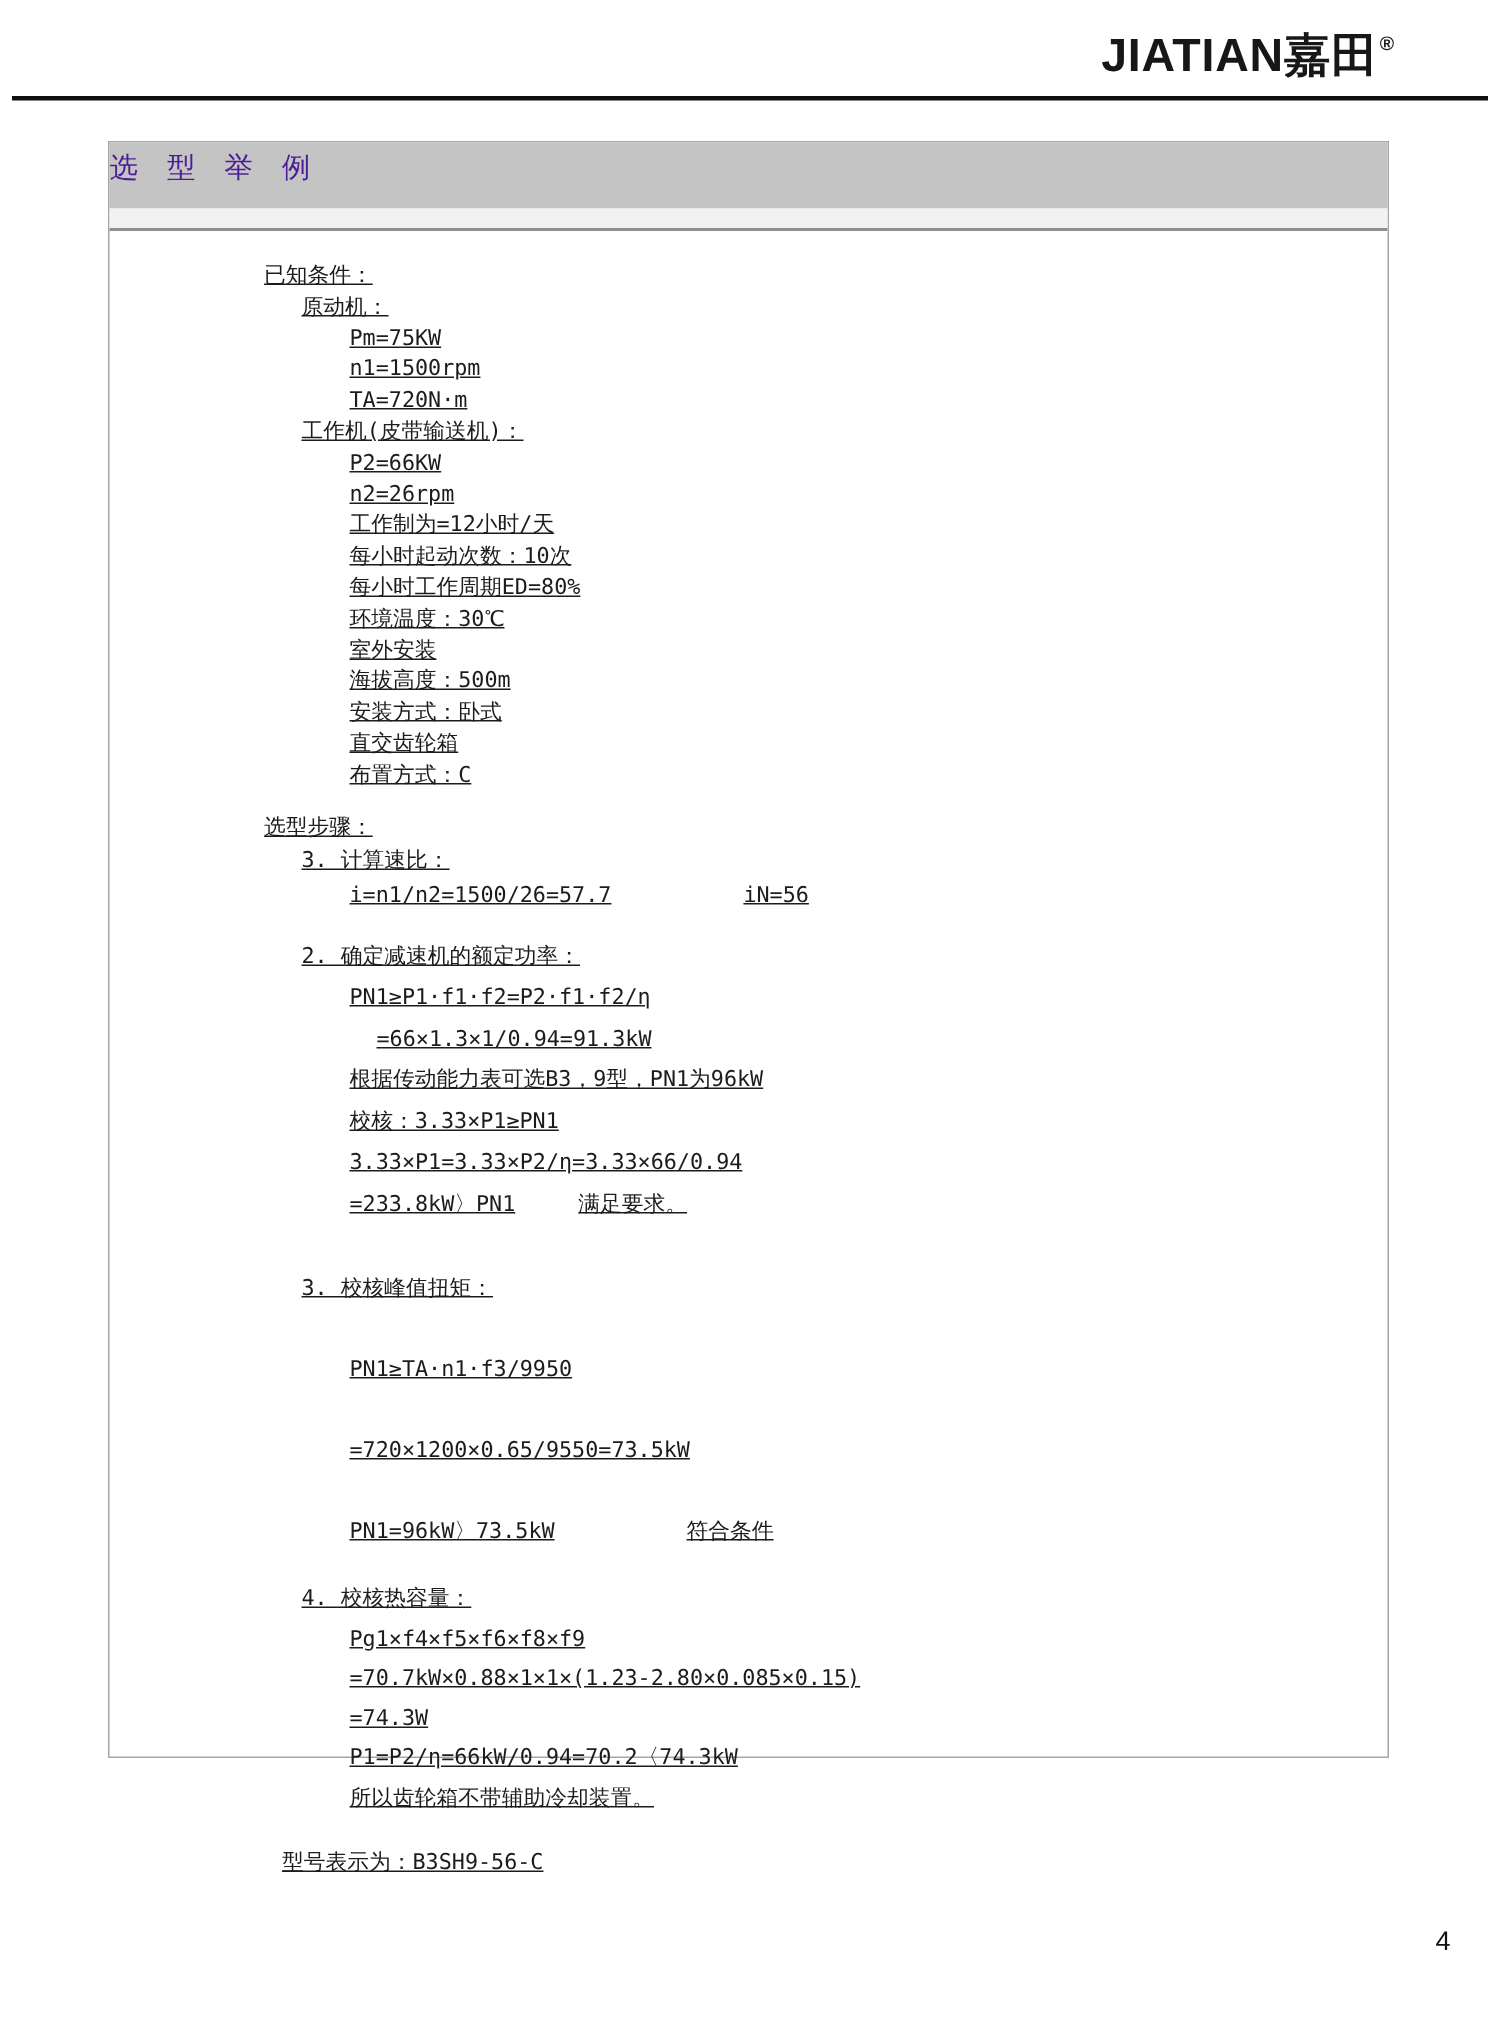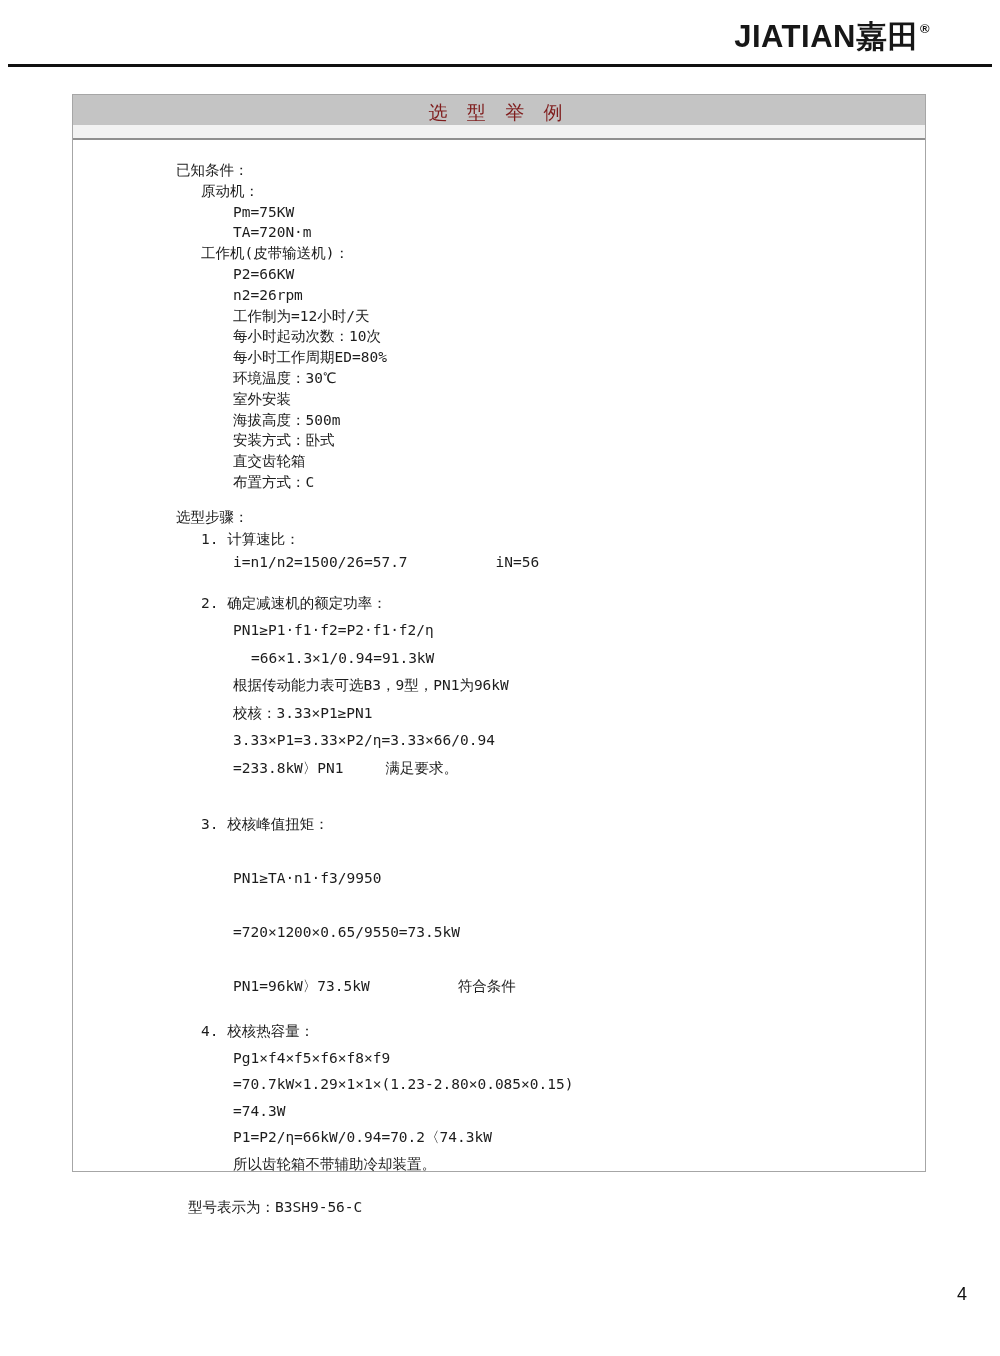--- a/index.html
+++ b/index.html
@@ -24,32 +24,31 @@
     position:absolute; top:64px; left:8px; right:8px;
     height:3px; background:#101010;
   }
   .panel {
     position:absolute; left:72px; top:94px;
     width:854px; height:1078px;
     border:1px solid #a6a6a6;
     background:#ffffff;
   }
   .panel-title {
-    height:30px; line-height:36px;
+    height:44px; line-height:36px;
     background:#c4c4c4;
-    text-align:center;
     font-family:"Liberation Sans",sans-serif;
     font-size:19px; letter-spacing:7px;
-    color:#7f1d1d;
+    color:#4c1d95;
   }
   .panel-strip {
     height:15px; background:#f2f2f2;
     border-bottom:2px solid #8f8f8f;
   }
-  .panel-body { padding-top:20px; font-size:14.5px; }
+  .panel-body { padding-top:20px; font-size:14.5px;text-decoration:underline; }
   .ln { white-space:pre; }
   .lv0 { margin-left:103px; }
   .lv1 { margin-left:128px; }
   .lv2 { margin-left:160px; }
   .lv2b { margin-left:178px; }
   .known .ln { line-height:20.8px; }
   .steps-heading { margin-top:13px; line-height:22px; }
   .step1 .ln { line-height:23px; }
   .step2 .ln { line-height:27.5px; }
   .step2 { margin-top:16px; }
@@ -80,39 +79,40 @@
   <div class="panel">
     <div class="panel-title">选 型 举 例</div>
     <div class="panel-strip"></div>
 
     <div class="panel-body">
 
       <div class="known">
         <div class="ln lv0">已知条件：</div>
         <div class="ln lv1">原动机：</div>
         <div class="ln lv2">Pm=75KW</div>
+        <div class="ln lv2">n1=1500rpm</div>
         <div class="ln lv2">TA=720N·m</div>
         <div class="ln lv1">工作机(皮带输送机)：</div>
         <div class="ln lv2">P2=66KW</div>
         <div class="ln lv2">n2=26rpm</div>
         <div class="ln lv2">工作制为=12小时/天</div>
         <div class="ln lv2">每小时起动次数：10次</div>
         <div class="ln lv2">每小时工作周期ED=80%</div>
         <div class="ln lv2">环境温度：30℃</div>
         <div class="ln lv2">室外安装</div>
         <div class="ln lv2">海拔高度：500m</div>
         <div class="ln lv2">安装方式：卧式</div>
         <div class="ln lv2">直交齿轮箱</div>
         <div class="ln lv2">布置方式：C</div>
       </div>
 
       <div class="ln lv0 steps-heading">选型步骤：</div>
 
       <div class="step1">
-        <div class="ln lv1">1. 计算速比：</div>
+        <div class="ln lv1">3. 计算速比：</div>
         <div class="ln lv2"><span>i=n1/n2=1500/26=57.7</span><span class="note3">iN=56</span></div>
       </div>
 
       <div class="step2">
         <div class="ln lv1">2. 确定减速机的额定功率：</div>
         <div class="ln lv2">PN1≥P1·f1·f2=P2·f1·f2/η</div>
         <div class="ln lv2b">=66×1.3×1/0.94=91.3kW</div>
         <div class="ln lv2">根据传动能力表可选B3，9型，PN1为96kW</div>
         <div class="ln lv2">校核：3.33×P1≥PN1</div>
         <div class="ln lv2">3.33×P1=3.33×P2/η=3.33×66/0.94</div>
@@ -122,21 +122,21 @@
       <div class="step3">
         <div class="ln lv1">3. 校核峰值扭矩：</div>
         <div class="ln lv2">PN1≥TA·n1·f3/9950</div>
         <div class="ln lv2">=720×1200×0.65/9550=73.5kW</div>
         <div class="ln lv2"><span>PN1=96kW〉73.5kW</span><span class="note3">符合条件</span></div>
       </div>
 
       <div class="step4">
         <div class="ln lv1">4. 校核热容量：</div>
         <div class="ln lv2">Pg1×f4×f5×f6×f8×f9</div>
-        <div class="ln lv2">=70.7kW×1.29×1×1×(1.23-2.80×0.085×0.15)</div>
+        <div class="ln lv2">=70.7kW×0.88×1×1×(1.23-2.80×0.085×0.15)</div>
         <div class="ln lv2">=74.3W</div>
         <div class="ln lv2">P1=P2/η=66kW/0.94=70.2〈74.3kW</div>
         <div class="ln lv2">所以齿轮箱不带辅助冷却装置。</div>
       </div>
 
       <div class="ln model-line">型号表示为：B3SH9-56-C</div>
 
     </div>
   </div>
 

